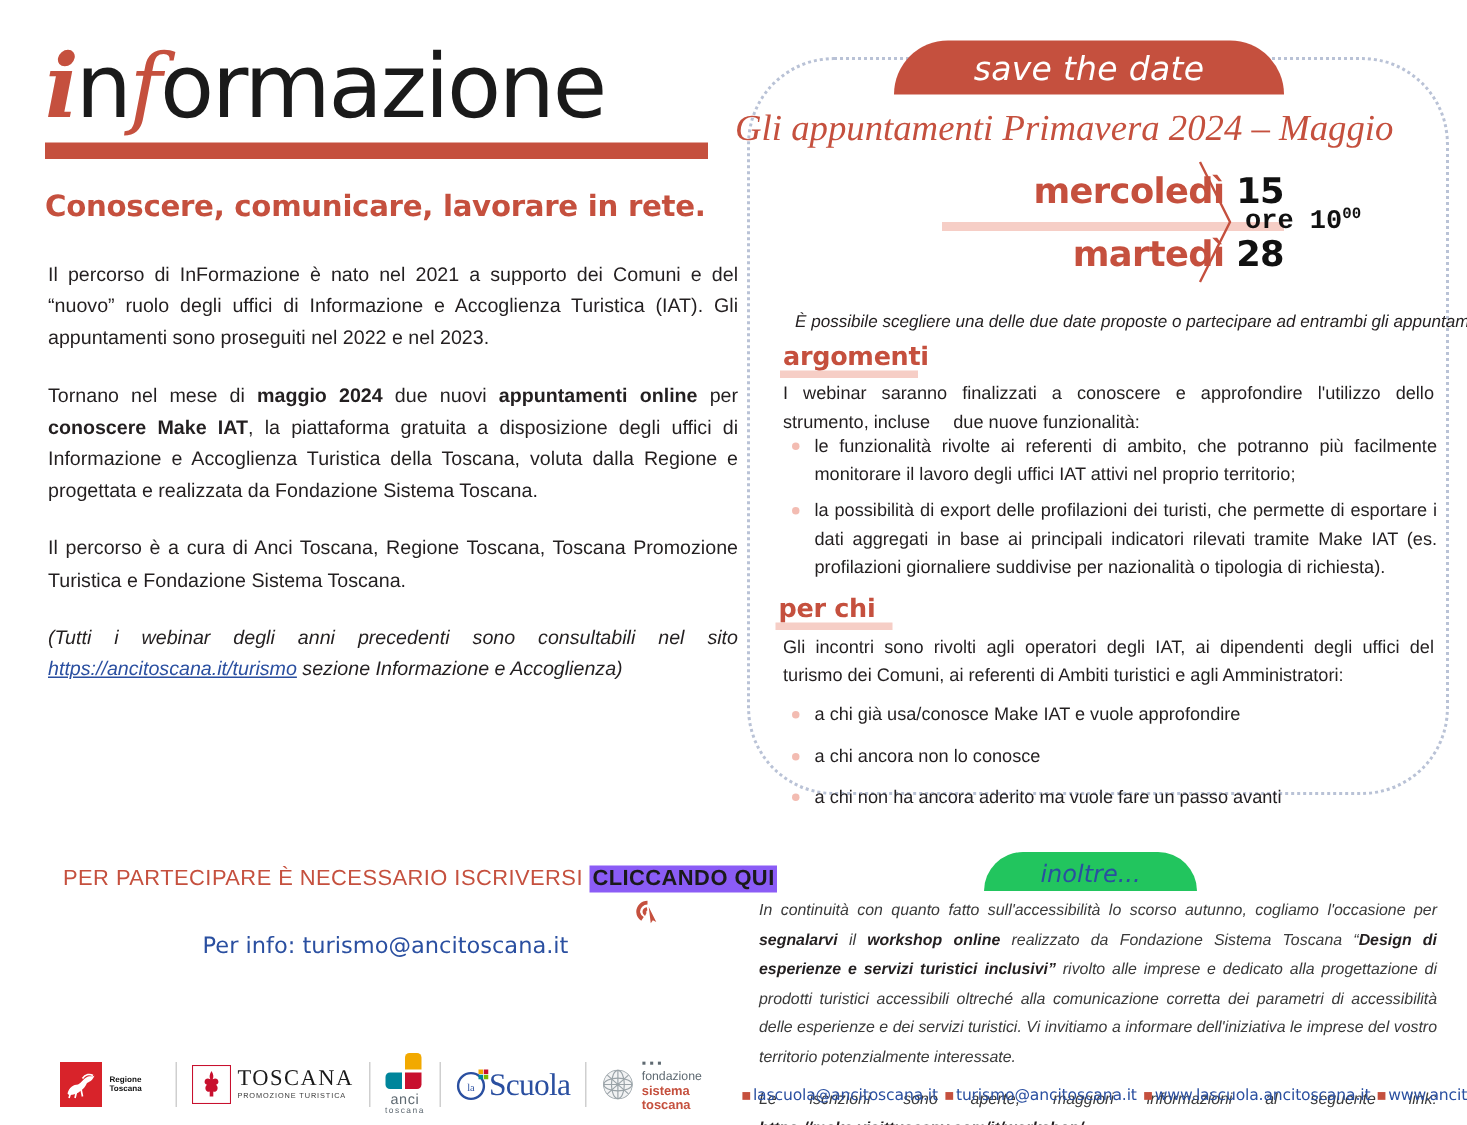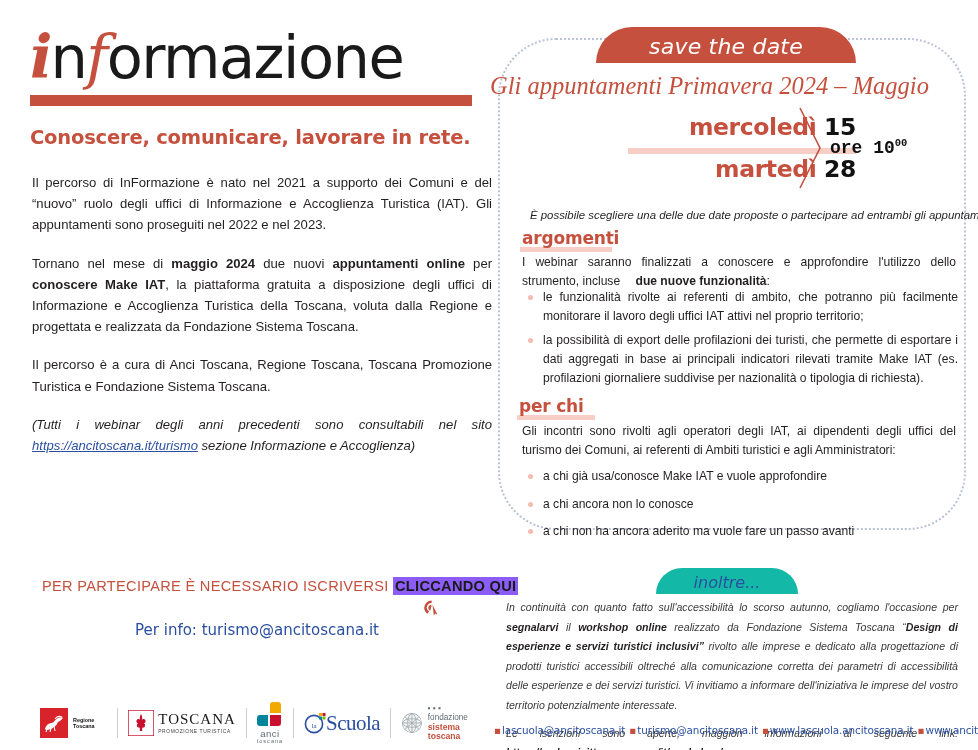--- a/index.html
+++ b/index.html
@@ -166,41 +166,41 @@
   }
   .sec-wrap{position:absolute;}
   .sec-argomenti{left:32px;top:228px;}
   .sec-perchi{left:29px;top:396px;}
   .sec-argomenti .bar{width:92px;}
   .sec-perchi .bar{width:78px;}
 
   .rp{
     position:absolute;font-size:12.1px;line-height:1.55;color:#231f20;text-align:justify;
   }
-  .rp b{font-weight:bold;padding-left:12px;}
+  .rp b{font-weight:normal;padding-left:12px;}
   .p-arg{left:32px;top:253px;width:434px;}
   .p-chi{left:32px;top:422px;width:434px;}
 
   .blist{position:absolute;margin:0;padding:0;list-style:none;}
   .blist li{
     position:relative;padding-left:17px;margin-bottom:6px;
     font-size:12.1px;line-height:1.55;color:#231f20;text-align:justify;
   }
   .blist li::before{
     content:"";position:absolute;left:2px;top:7px;
     width:5px;height:5px;border-radius:50%;background:#F3BCB2;
   }
   .bl-arg{left:36px;top:288px;width:432px;}
   .bl-chi{left:36px;top:467px;width:432px;}
   .bl-chi li{margin-bottom:9px;}
 
   
   .inoltre-badge{
     position:absolute;left:166px;top:568px;width:142px;height:26px;
-    background:#14b8a6;border-radius:90px 90px 0 0;
+    background:#22c55e;border-radius:90px 90px 0 0;
     display:flex;align-items:center;justify-content:center;z-index:2;
   }
   .inoltre-badge span{
     font-family:"DejaVu Sans", sans-serif;
     font-style:italic;font-size:16px;color:#2a4fa0;margin-top:3px;
   }
   .inoltre-body{
     position:absolute;left:16px;top:598px;width:452px;
     font-style:italic;font-size:10.6px;line-height:1.85;color:#3a3a3a;
     text-align:justify;

